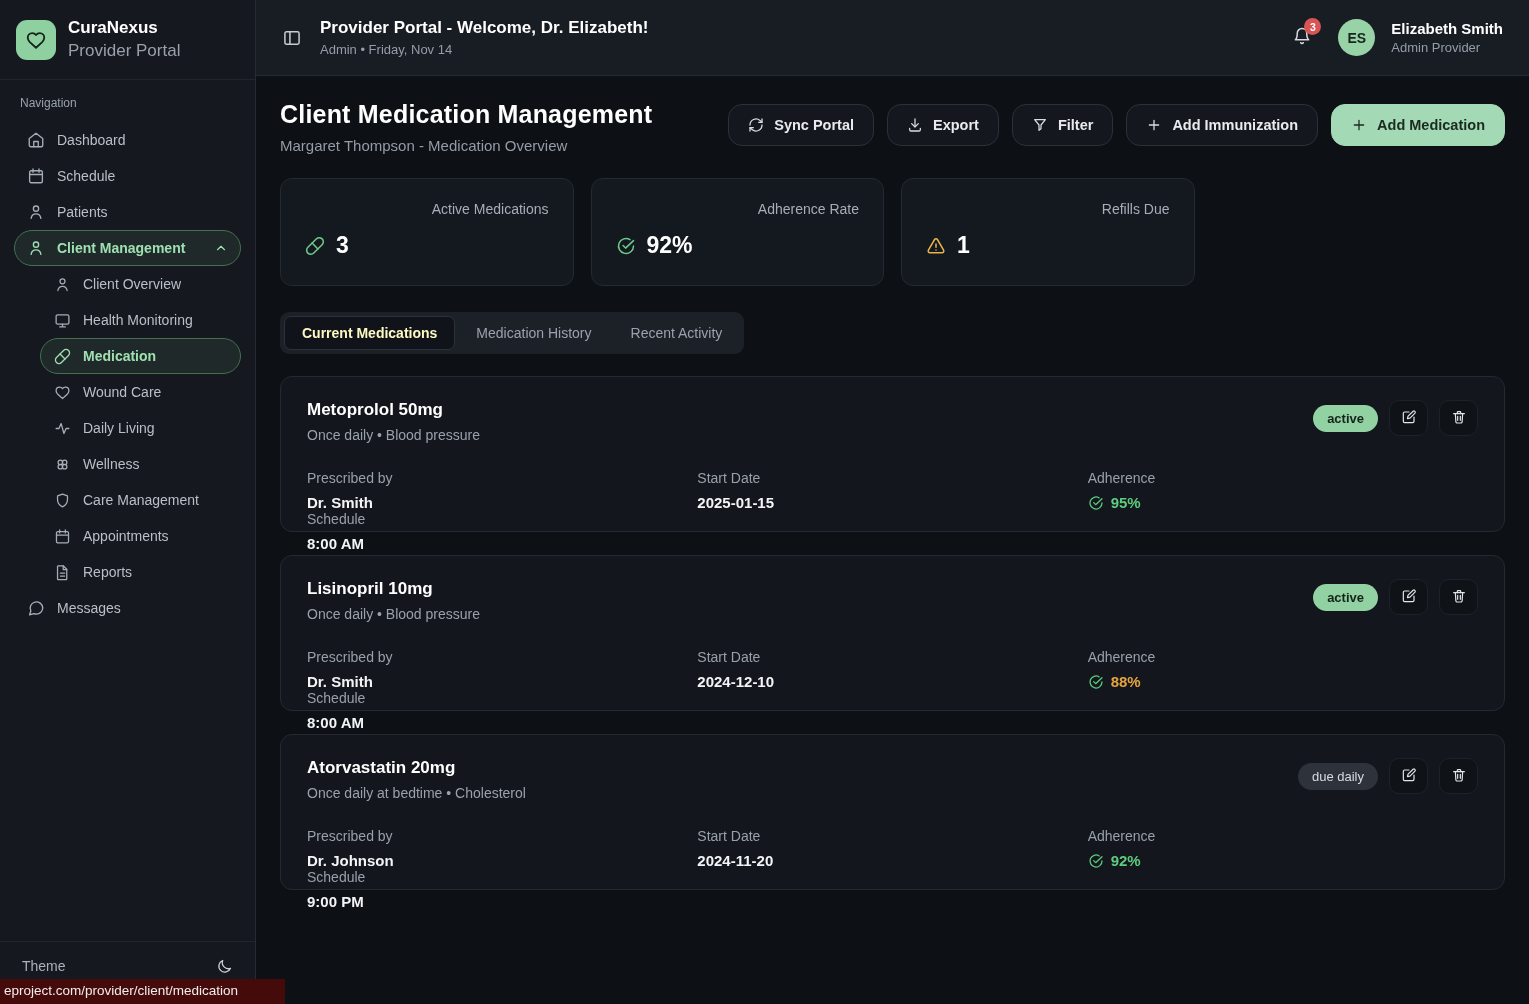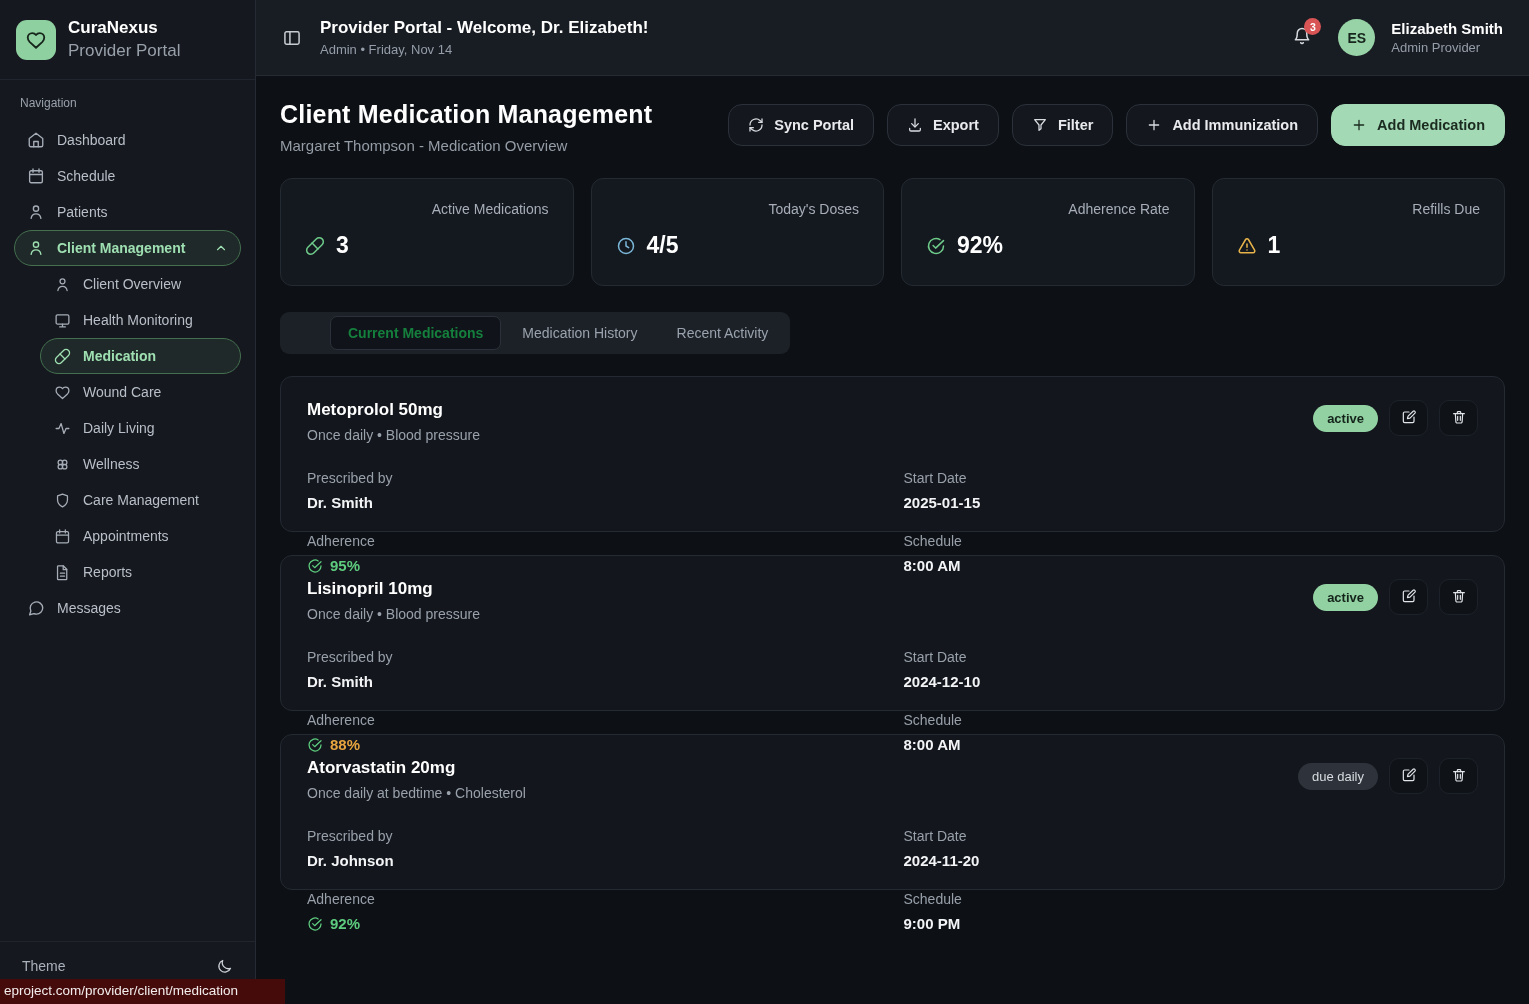--- a/index.html
+++ b/index.html
@@ -122,42 +122,42 @@
   .sicon.amber { color: #e8b44a; }
 
   .tabs {
     display: inline-flex; background: #1c2127; border-radius: 9px; padding: 4px; gap: 3px;
     margin-bottom: 22px;
   }
   .tab {
     padding: 8px 17px; border-radius: 7px; font-size: 14px; color: #9aa2ad;
     cursor: pointer; border: 1px solid transparent; white-space: nowrap;
   }
-  .tab.active { background: #101319; border-color: #2b313a; color: #15803d; font-weight: bold; margin-left: 46px; }
+  .tab.active { background: #101319; border-color: #2b313a; color: #fef9c3; font-weight: bold; }
 
   .med-card {
     background: #13161c; border: 1px solid #242932; border-radius: 12px;
     padding: 23px 26px; margin-bottom: 23px; height: 156px;
   }
   .med-head { display: flex; justify-content: space-between; align-items: flex-start; }
   .med-name { font-size: 17px; font-weight: bold; color: #ffffff; }
   .med-freq { font-size: 14px; color: #99a1ab; margin-top: 7px; }
   .med-actions { display: flex; align-items: center; gap: 11px; }
   .badge {
     padding: 6px 14px; border-radius: 999px; font-size: 13px; font-weight: bold;
     white-space: nowrap;
   }
   .badge.active-badge { background: #92d2a2; color: #14241b; }
   .badge.due-badge { background: #2e333b; color: #d7dbe0; font-weight: normal; }
   .icon-btn {
     width: 39px; height: 36px; border-radius: 10px; background: #0f1217;
     border: 1px solid #1d222a; display: grid; place-items: center;
     color: #e2e5e9; cursor: pointer;
   }
-  .med-details { display: grid; grid-template-columns: repeat(2, 1fr); margin-top: 27px; gap: 22px; }
+  .med-details { display: grid; grid-template-columns: repeat(3, 1fr); margin-top: 27px; }
   .detail-label { font-size: 14px; color: #98a0aa; margin-bottom: 8px; }
   .detail-value { font-size: 15px; font-weight: bold; color: #f2f4f6; }
   .adh { display: flex; align-items: center; gap: 7px; font-weight: bold; font-size: 15px; }
   .adh .cicon { color: #5ecc7f; display: grid; place-items: center; }
   .adh.green { color: #5ecc7f; }
   .adh.amber { color: #e8a53f; }
 </style>
 </head>
 <body>
 
@@ -416,32 +416,20 @@
         <div class="stat-card">
           <div class="stat-label">Active Medications</div>
           <div class="stat-value-row">
             <span class="sicon green">
                 <svg width="20" height="20" viewBox="0 0 24 24" fill="none" stroke="currentColor" stroke-width="1.8" stroke-linecap="round" stroke-linejoin="round">
                   <path d="m10.5 20.5 10-10a4.95 4.95 0 1 0-7-7l-10 10a4.95 4.95 0 1 0 7 7Z"></path>
                   <path d="m8.5 8.5 7 7"></path>
                 </svg>
               </span>
             <span class="stat-value">3</span>
-          </div>
-        </div>
-        <div class="stat-card">
-          <div class="stat-label">Today's Doses</div>
-          <div class="stat-value-row">
-            <span class="sicon blue">
-                <svg width="20" height="20" viewBox="0 0 24 24" fill="none" stroke="currentColor" stroke-width="1.8" stroke-linecap="round" stroke-linejoin="round">
-                  <circle cx="12" cy="12" r="9"></circle>
-                  <path d="M12 7v5l3.2 2"></path>
-                </svg>
-              </span>
-            <span class="stat-value">4/5</span>
           </div>
         </div>
         <div class="stat-card">
           <div class="stat-label">Adherence Rate</div>
           <div class="stat-value-row">
             <span class="sicon green">
                 <svg width="20" height="20" viewBox="0 0 24 24" fill="none" stroke="currentColor" stroke-width="1.8" stroke-linecap="round" stroke-linejoin="round">
                   <path d="M21 12a9 9 0 1 1-4.2-7.6"></path>
                   <path d="m8.5 11.5 3 3L21 5.5"></path>
                 </svg>

